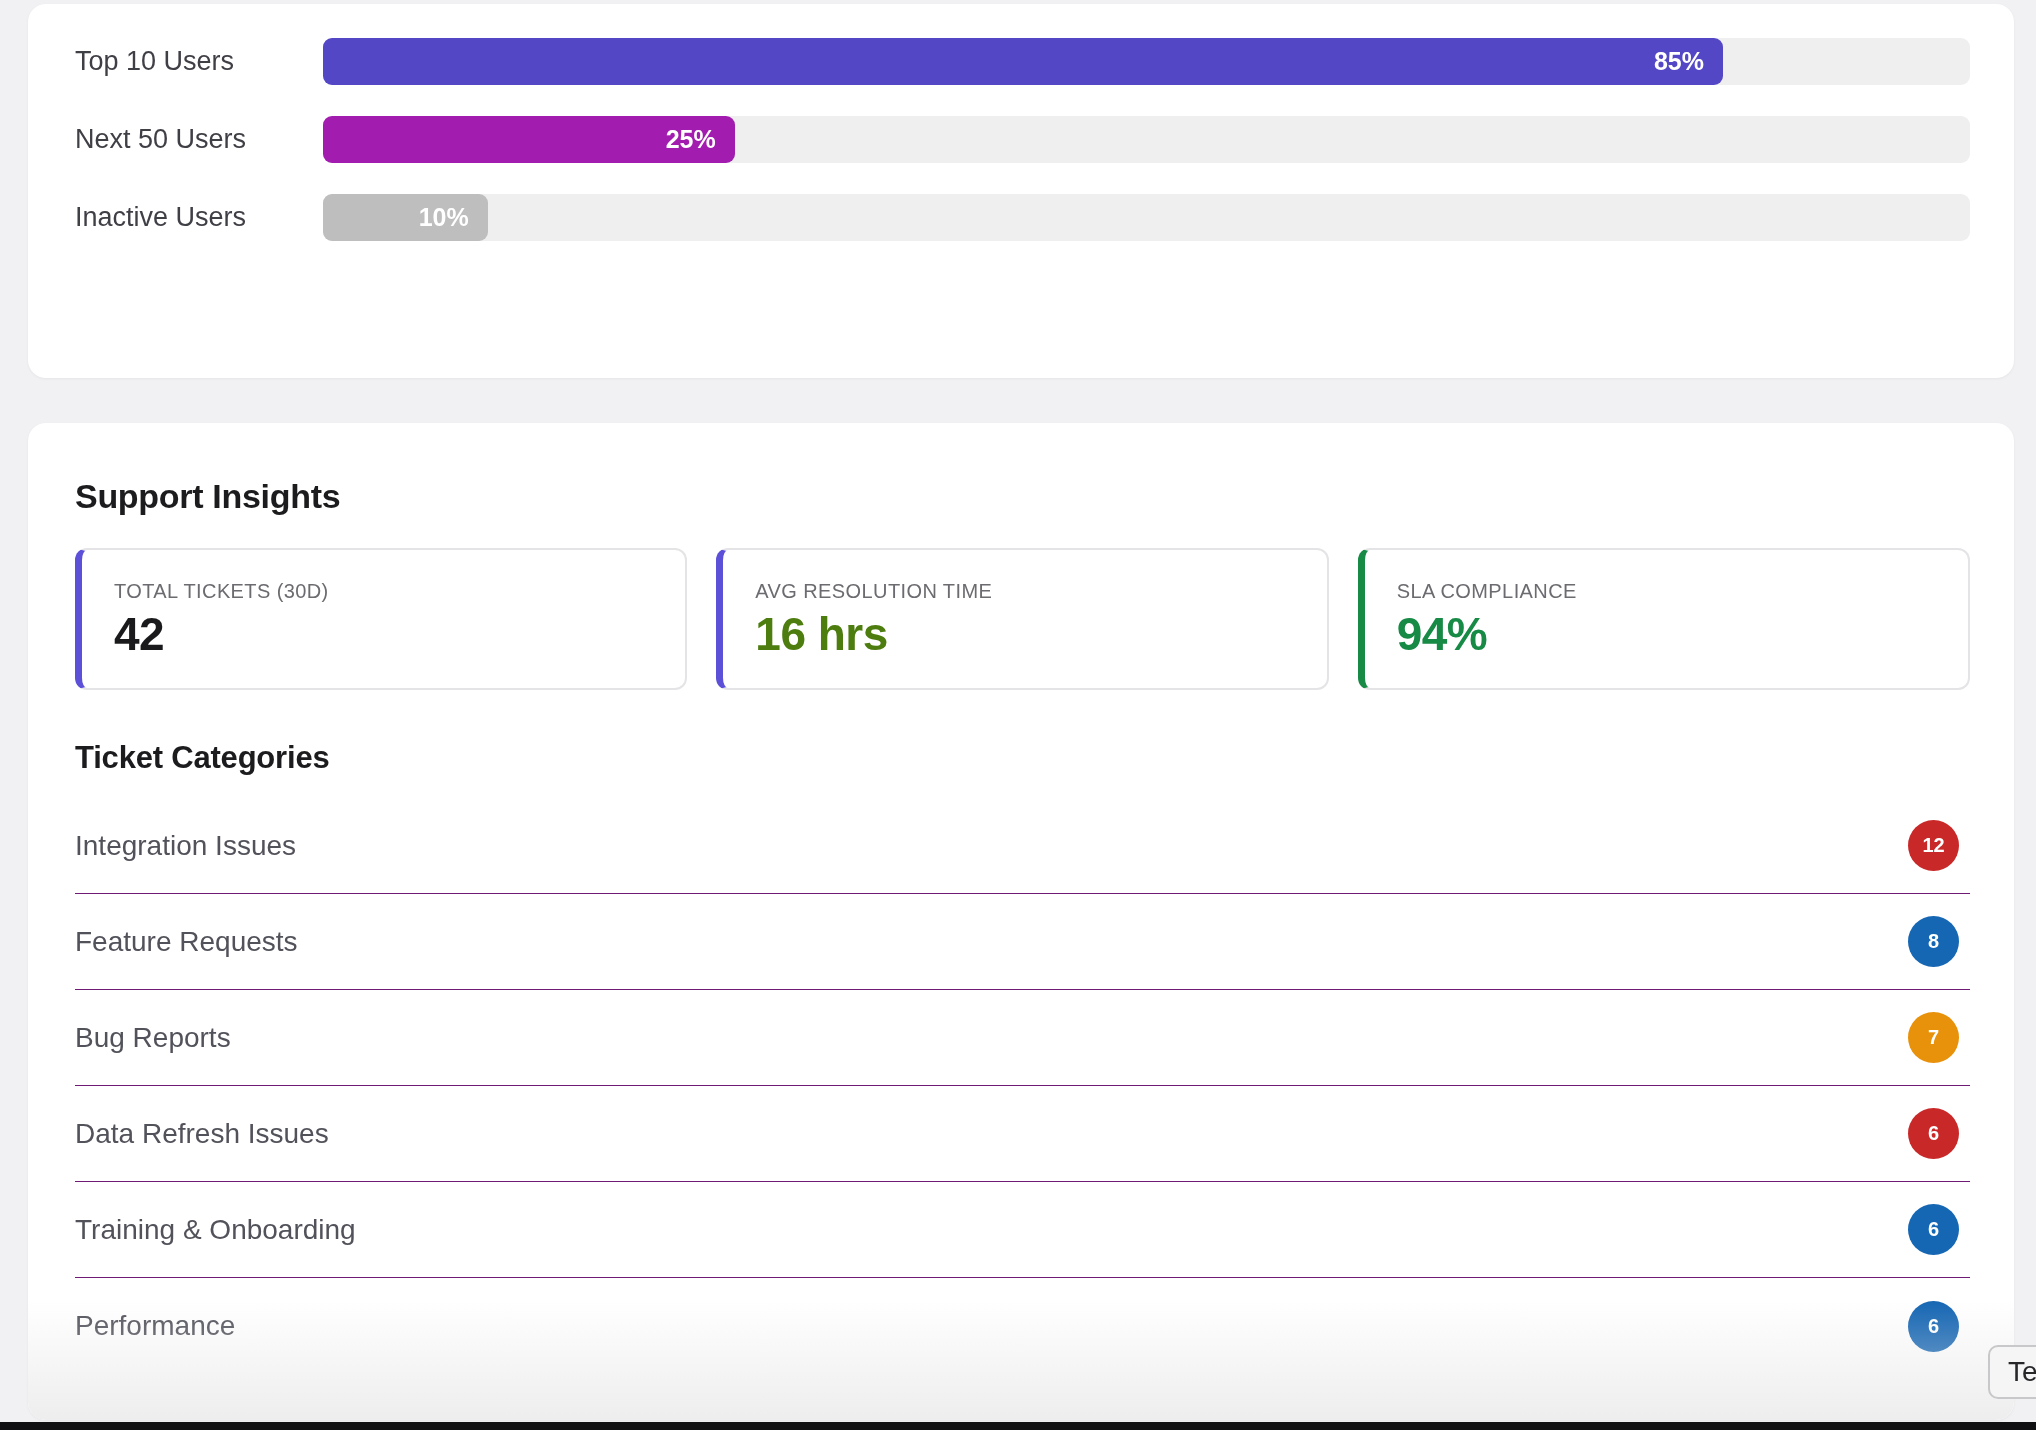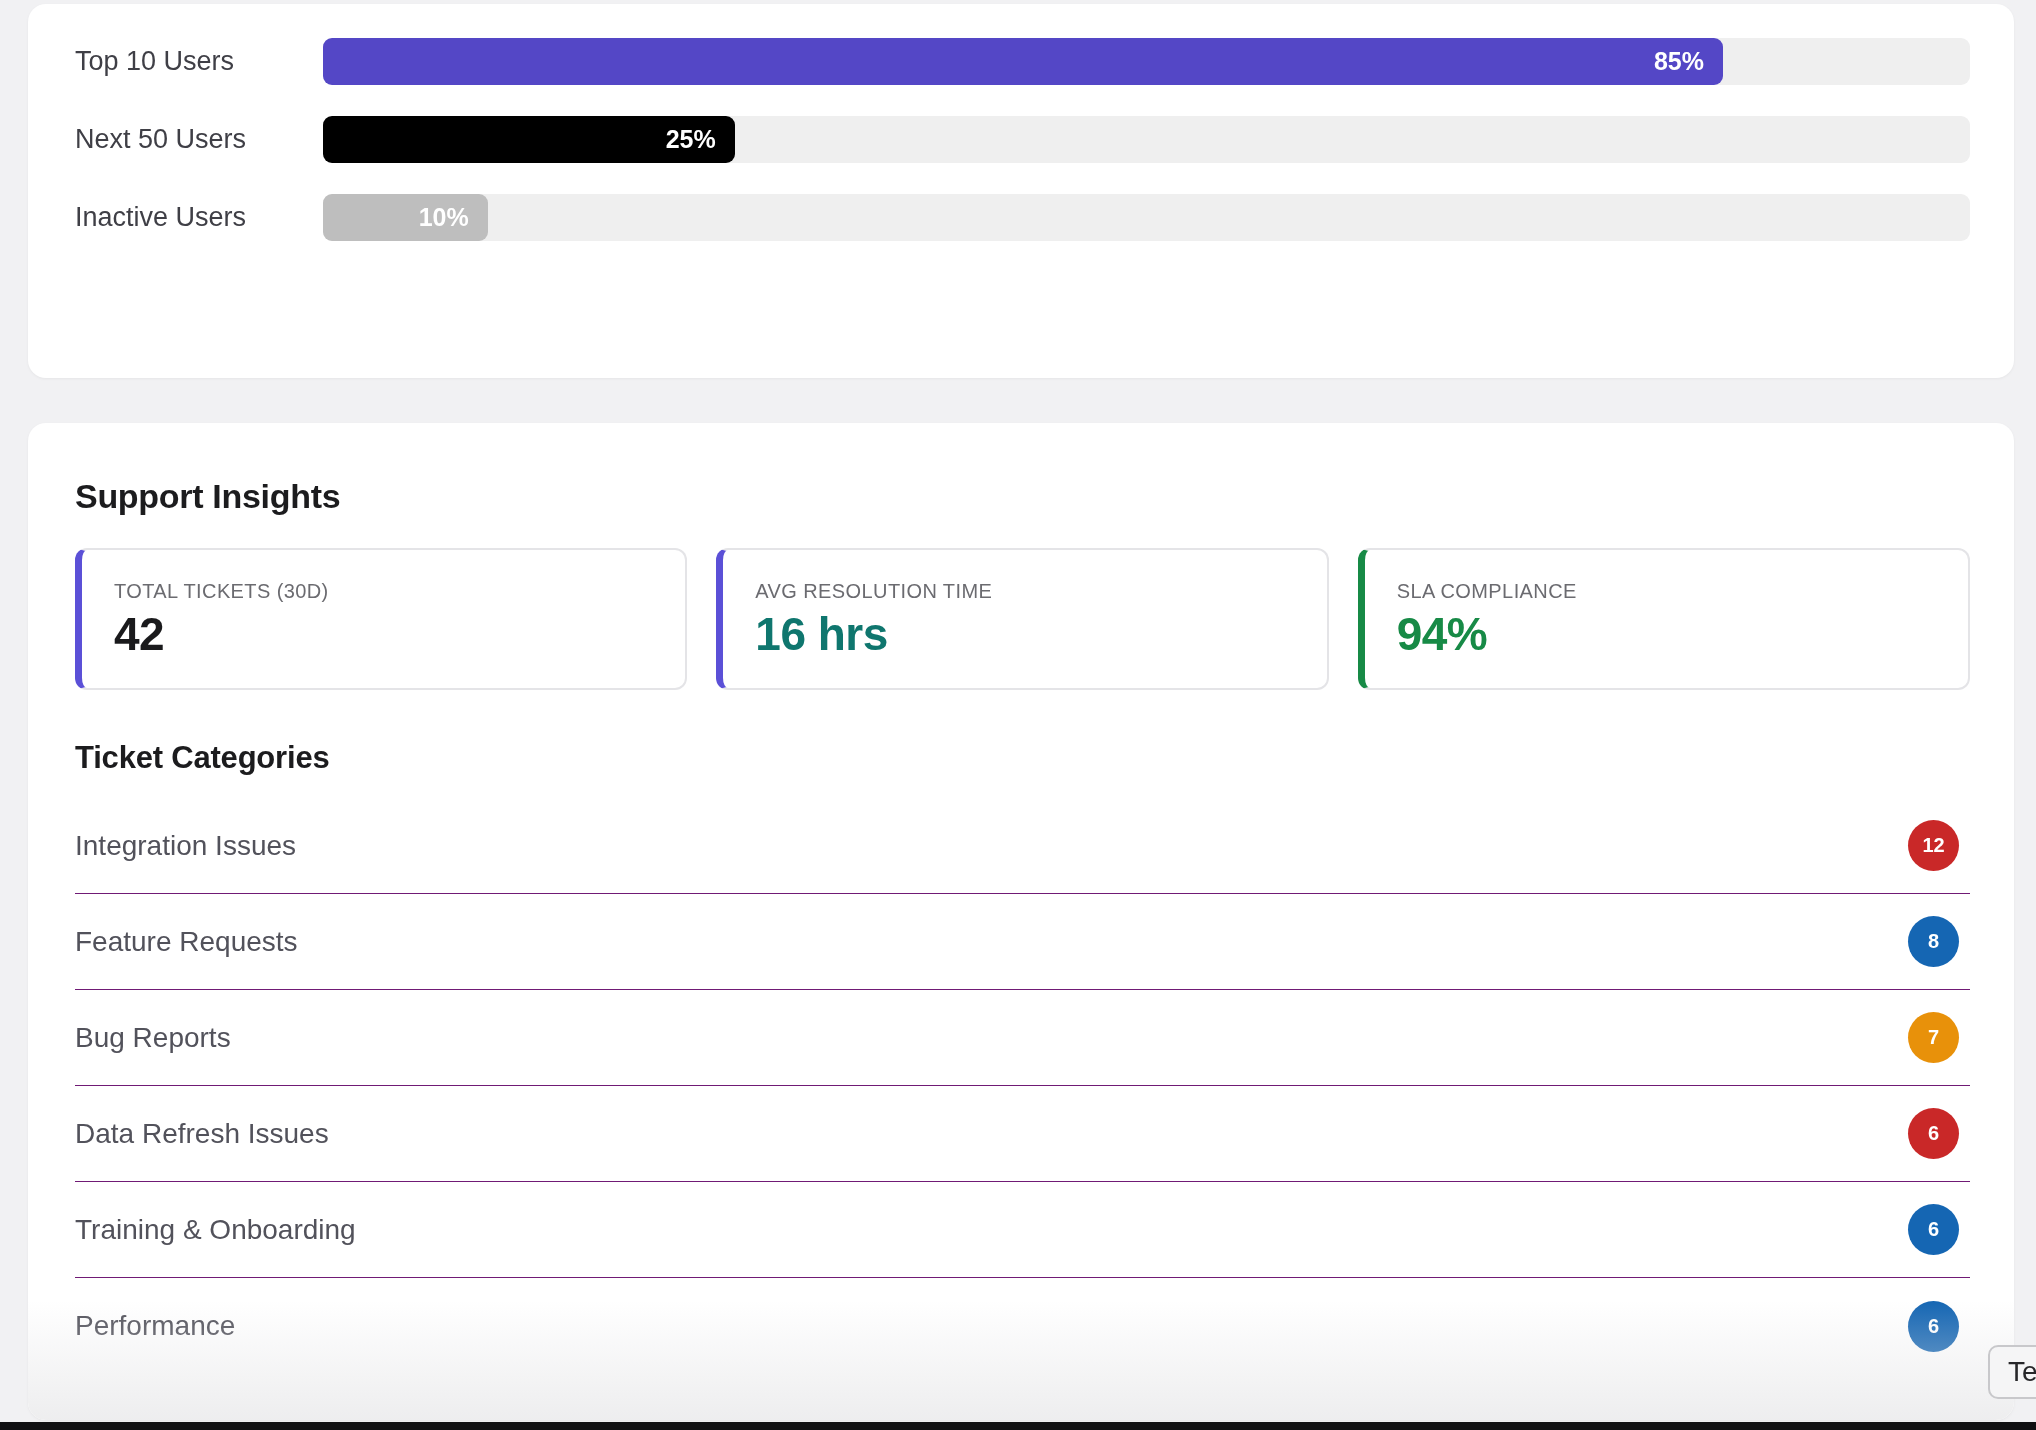--- a/index.html
+++ b/index.html
@@ -174,21 +174,21 @@
       <div class="usage-row-label">Top 10 Users</div>
       <div class="bar-track">
         <div class="bar-fill" style="width: 85%; background: rgb(84, 71, 198);">
           <span>85%</span>
         </div>
       </div>
     </div>
     <div class="usage-row">
       <div class="usage-row-label">Next 50 Users</div>
       <div class="bar-track">
-        <div class="bar-fill" style="width: 25%; background: #000000; padding-left: 14px;">
+        <div class="bar-fill" style="width: 25%; background: #a21caf; padding-left: 14px;">
           <span>25%</span>
         </div>
       </div>
     </div>
     <div class="usage-row">
       <div class="usage-row-label">Inactive Users</div>
       <div class="bar-track">
         <div class="bar-fill" style="width: 10%; background: rgb(190, 190, 190);">
           <span>10%</span>
         </div>
@@ -200,21 +200,21 @@
 <section class="card support-card">
   <h2 class="card-title">Support Insights</h2>
 
   <div class="stats-row">
     <div class="stat-tile" style="border-left-color: rgb(91, 80, 215);">
       <div class="stat-label">TOTAL TICKETS (30D)</div>
       <div class="stat-value" style="color: rgb(26, 26, 28);">42</div>
     </div>
     <div class="stat-tile" style="border-left-color: rgb(91, 80, 215);">
       <div class="stat-label">AVG RESOLUTION TIME</div>
-      <div class="stat-value" style="color: #0f766e;">16 hrs</div>
+      <div class="stat-value" style="color: #4d7c0f;">16 hrs</div>
     </div>
     <div class="stat-tile" style="border-left-color: rgb(23, 138, 70);">
       <div class="stat-label">SLA COMPLIANCE</div>
       <div class="stat-value" style="color: rgb(23, 138, 70);">94%</div>
     </div>
   </div>
 
   <h3 class="categories-title">Ticket Categories</h3>
 
   <div class="categories-list">

